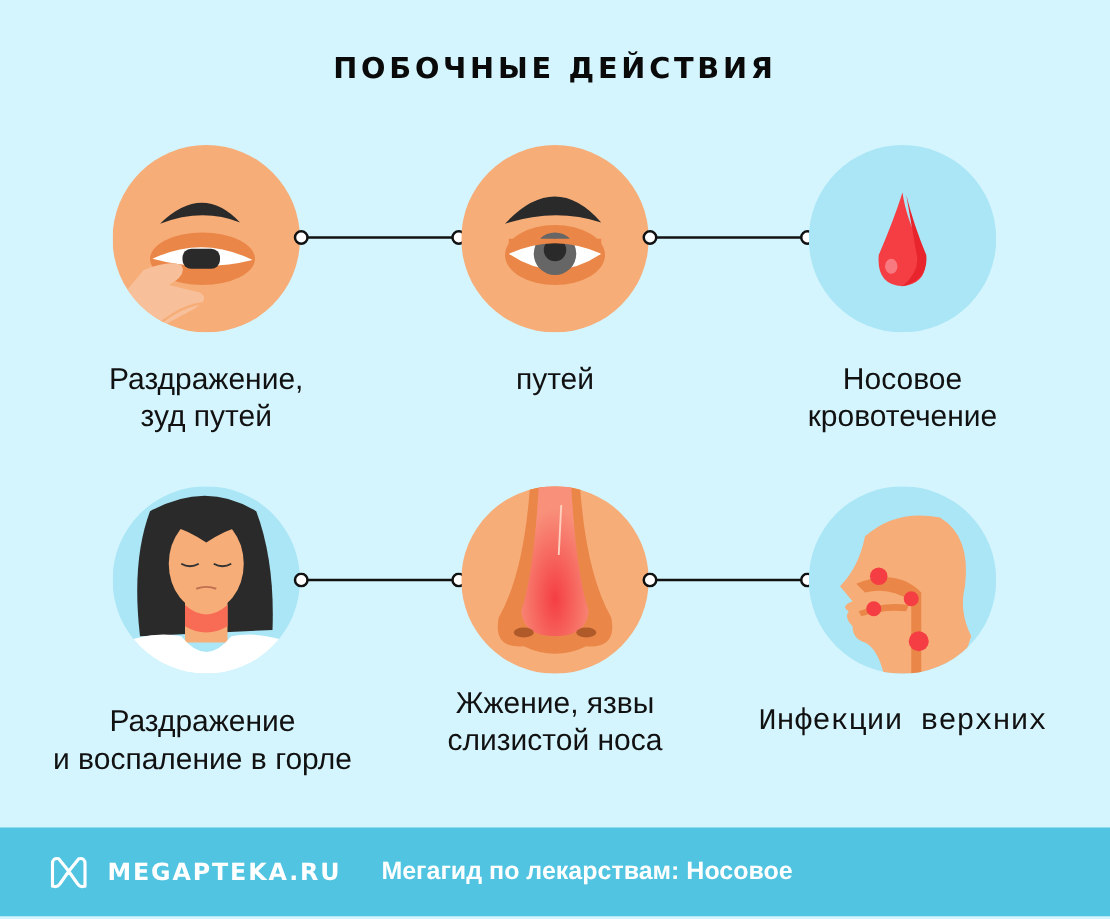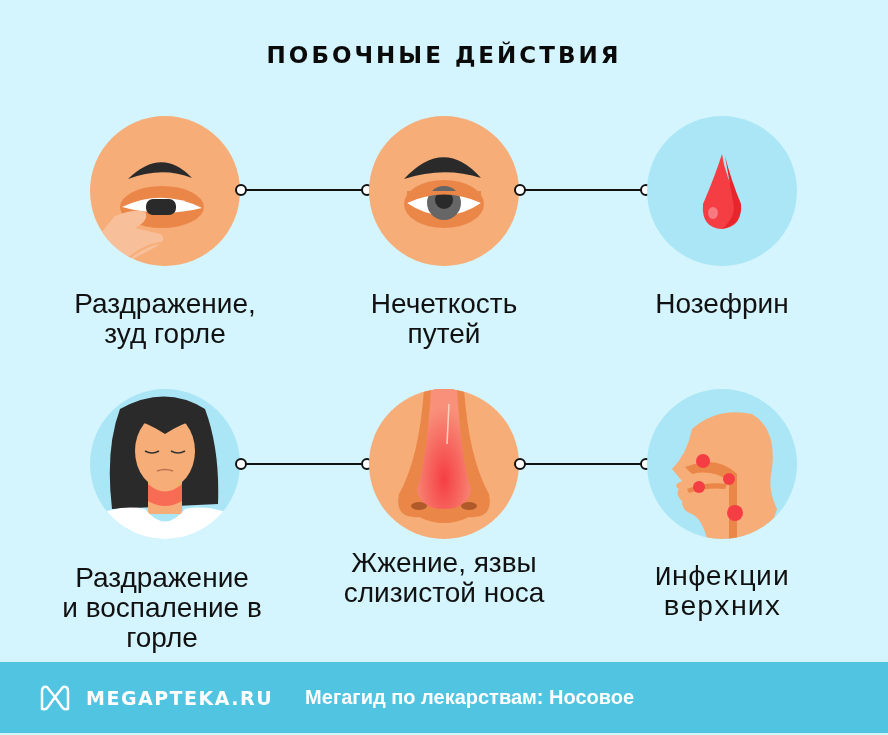--- a/index.html
+++ b/index.html
@@ -15,21 +15,21 @@
       letter-spacing: 3px; color: #0a0a0a;
       font-family: "DejaVu Sans", sans-serif;
     }
     .circle {
       position: absolute; width: 150px; height: 150px; border-radius: 50%;
       overflow: hidden;
     }
     .circle svg { width: 150px; height: 150px; display: block; }
     .label {
       position: absolute; width: 260px; text-align: center;
-      font-size: 28px; line-height: 30px; color: #111;
+      font-size: 24px; line-height: 30px; color: #111;
     }
     .connector { position: absolute; height: 12px; }
     .connector svg { display: block; }
     .footer {
       position: absolute; left: 0; top: 662px; width: 888px; height: 71px;
       background: #50c4e1; display: flex; align-items: center;
     }
     .logo-icon { margin-left: 38px; width: 34px; height: 30px; }
     .brand {
       margin-left: 14px; color: #fff; font-weight: 700; font-size: 19px;
@@ -84,28 +84,28 @@
   <svg viewBox="0 0 150 150">
     <rect width="150" height="150" fill="#abe6f6"></rect>
     <path d="M75 38 Q78 60 92 86 Q98 110 75 113 Q54 112 56 88 Q68 60 75 38 Z" fill="#f53e44"></path>
     <path d="M78 40 Q84 64 94 88 Q96 108 75 113 Q90 100 86 86 Z" fill="#e8252d"></path>
     <ellipse cx="66" cy="97" rx="5" ry="6" fill="#f87a80"></ellipse>
   </svg>
 </div>
 
 <div class="label" style="left:35px; top:289px;">
   <div>Раздражение,</div>
-  <div>зуд горле</div>
+  <div>зуд путей</div>
 </div>
 <div class="label" style="left:314px; top:289px;">
-  <div>Нечеткость</div>
   <div>путей</div>
 </div>
 <div class="label" style="left:592px; top:289px;">
-  <div>Нозефрин</div>
+  <div>Носовое</div>
+  <div>кровотечение</div>
 </div>
 
 <div class="circle" style="left:90px; top:389px;">
   <svg viewBox="0 0 150 150">
     <rect width="150" height="150" fill="#abe6f6"></rect>
     <path d="M30 20 Q75 -5 115 20 Q130 60 128 115 L22 120 Q15 60 30 20 Z" fill="#2a2a2a"></path>
     <rect x="58" y="90" width="34" height="35" fill="#f6ad78"></rect>
     <path d="M58 95 Q75 110 92 95 L92 112 Q75 122 58 112 Z" fill="#f86b55"></path>
     <ellipse cx="75" cy="62" rx="30" ry="38" fill="#f6ad78"></ellipse>
     <path d="M43 30 Q75 15 108 30 Q90 35 75 45 Q60 35 43 30 Z" fill="#2a2a2a"></path>

